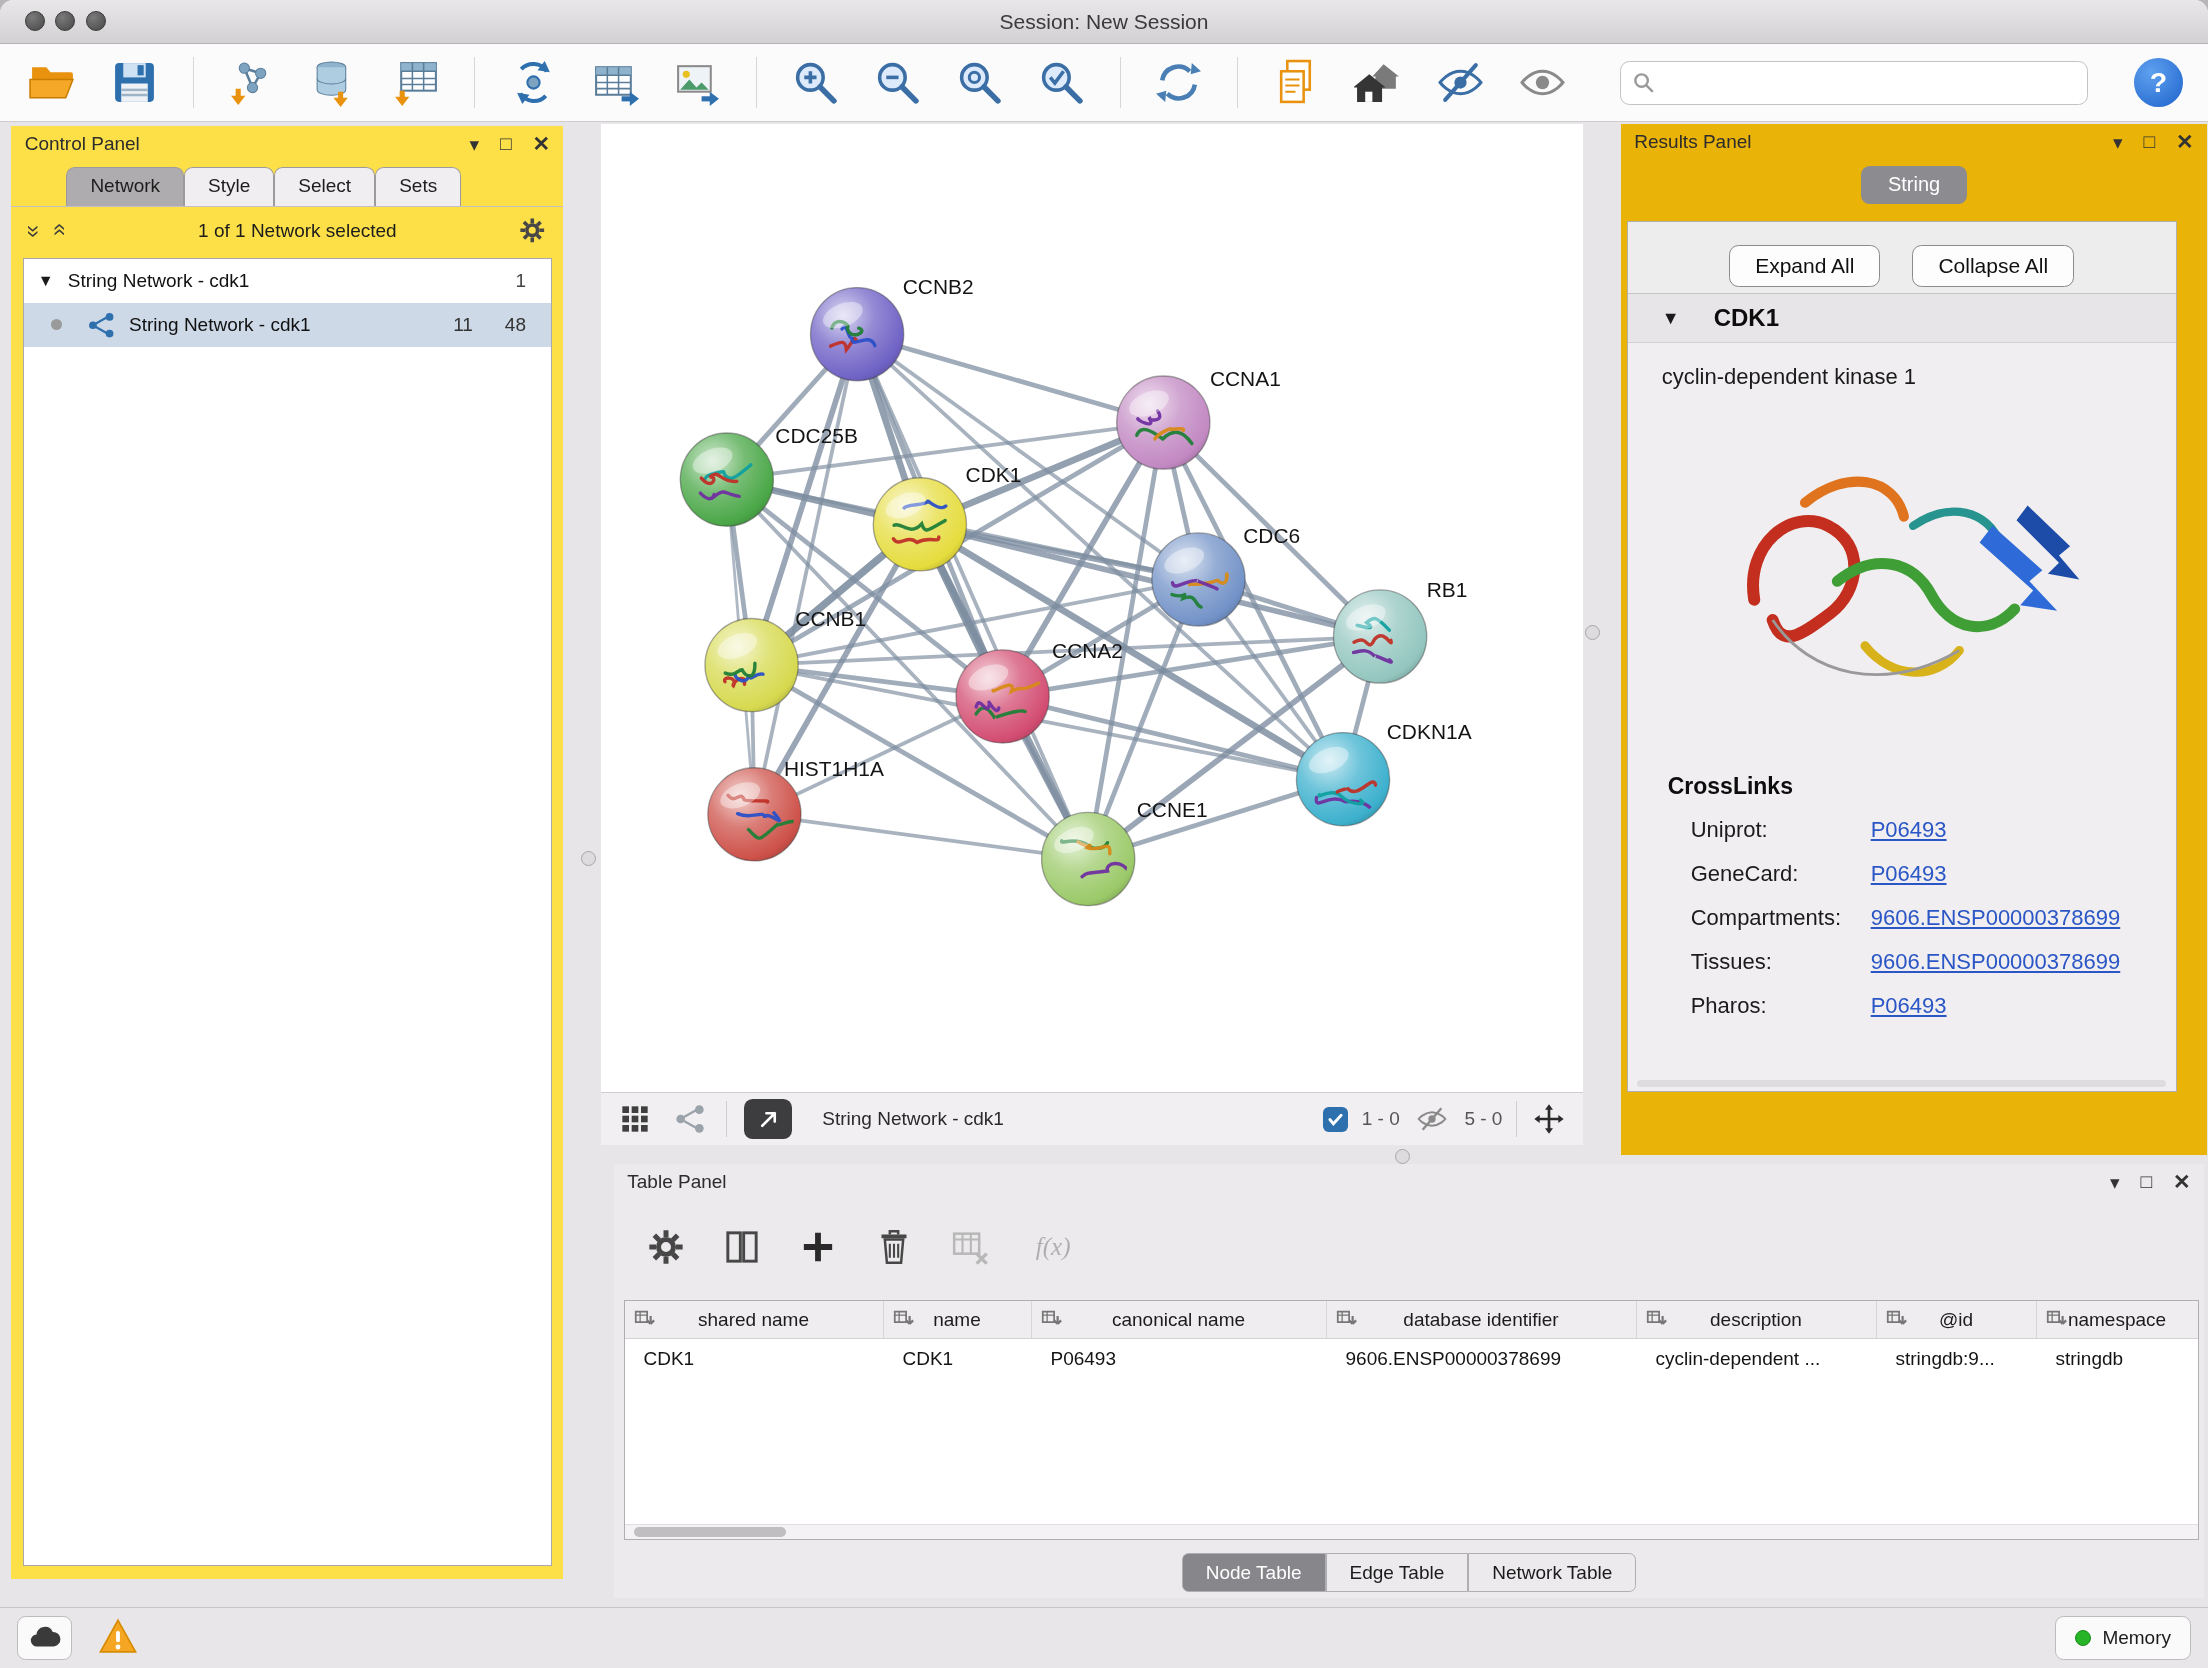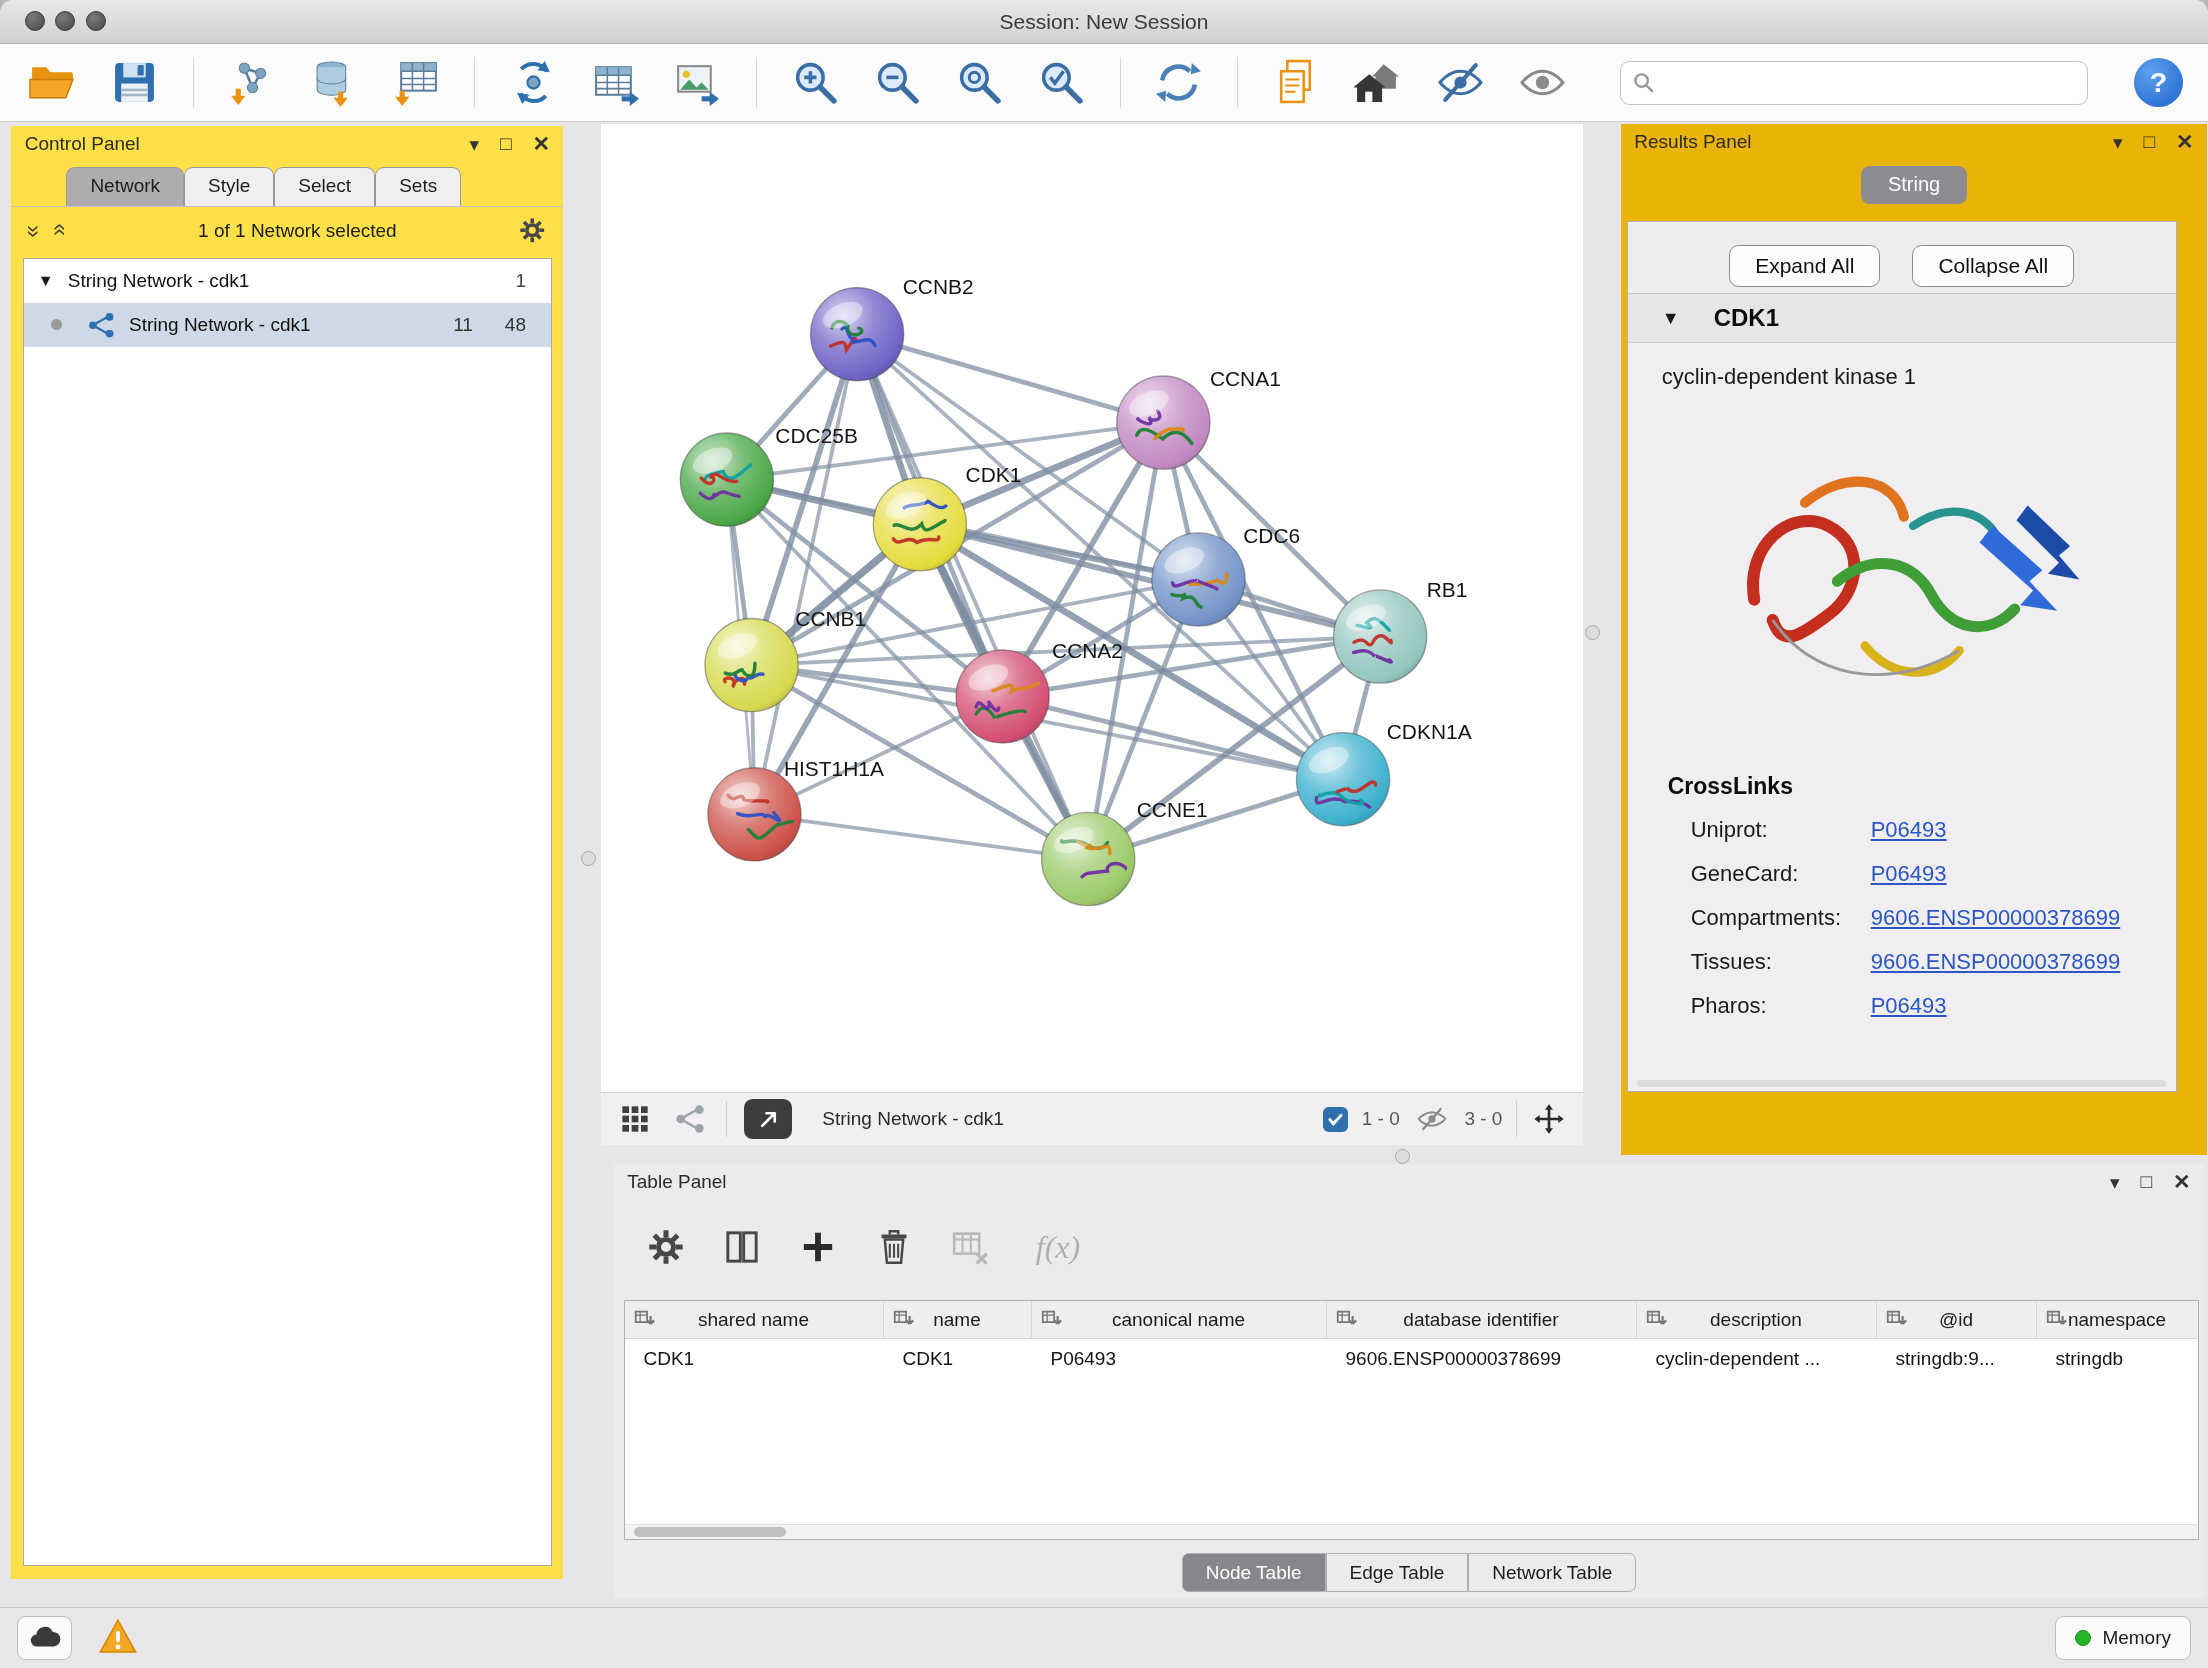--- a/index.html
+++ b/index.html
@@ -84,21 +84,21 @@
   .rp-cl-row { display:flex; font-size:22px; height:44px; align-items:center; }
   .rp-cl-row .lbl { width:243px; padding-left:63px; color:#1b1b1b; }
   .rp-cl-row .val { color:#2a56c6; text-decoration:underline; }
   .rp-scroll { position:absolute; left:9.5px; right:9.5px; bottom:3.8px; height:7.6px; background:#dedcde; border-radius:3.8px; }
 
   
   .table-panel { position:absolute; left:614px; top:1164px; width:1590px; height:434px; background:#eceaec; }
   .tp-toolbar { position:absolute; left:28.5px; top:42px; height:82px; display:flex; align-items:center; gap:30px; }
   .tp-ic { width:46px; height:46px; display:flex; align-items:center; justify-content:center; }
   .tp-ic svg { width:40px; height:40px; }
-  .tp-fx { font-family:"Liberation Serif", serif; font-style:italic; font-size:32px; color:#b0aeb0; margin-left:13.3px; }
+  .tp-fx { font-family:"Liberation Serif", serif; font-style:italic; font-size:25px; color:#b0aeb0; margin-left:13.3px; }
   .tp-table { position:absolute; left:9.5px; top:136px; width:1575px; height:240px; background:#fff; border:1px solid #b0aeb0; overflow:hidden; }
   .tp-hrow { display:flex; height:38px; background:#efedef; border-bottom:1px solid #d4d2d4; }
   .tp-hcell { position:relative; border-right:1px solid #d8d6d8; display:flex; align-items:center; justify-content:center;
     font-size:19px; color:#1c1c1c; flex:0 0 auto; }
   .tp-hcell svg { position:absolute; left:9.5px; width:21px; height:21px; }
   .tp-drow { display:flex; height:40px; }
   .tp-dcell { padding-left:19px; display:flex; align-items:center; font-size:19px; color:#141414; flex:0 0 auto;
     white-space:nowrap; overflow:hidden; }
   .tp-hscroll { position:absolute; left:0; right:0; bottom:0; height:15px; background:#f4f2f4; border-top:1px solid #e0dee0; }
   .tp-hthumb { position:absolute; left:9.5px; top:1.9px; width:152px; height:10.5px; background:#c0bec0; border-radius:5.7px; }
@@ -642,21 +642,21 @@
           </svg>
       </div>
       <span class="nb-count">1 - 0</span>
       <div class="nb-ic">
         <svg viewBox="0 0 48 48">
             <path d="M4 24s8-10 20-10 20 10 20 10-8 10-20 10S4 24 4 24z" fill="none" stroke="#8a8a8a" stroke-width="3"></path>
             <circle cx="24" cy="24" r="5.5" fill="#8a8a8a"></circle>
             <path d="M10 40L38 8" stroke="#8a8a8a" stroke-width="3.5"></path>
           </svg>
       </div>
-      <span class="nb-count">3 - 0</span>
+      <span class="nb-count">5 - 0</span>
       <div class="nb-sep"></div>
       <div class="nb-ic">
         <svg viewBox="0 0 48 48">
             <path d="M24 8v32M8 24h32" stroke="#2a2a2a" stroke-width="4"></path>
             <path d="M24 2l-6 8h12zM24 46l-6-8h12zM2 24l8-6v12zM46 24l-8-6v12z" fill="#2a2a2a"></path>
           </svg>
       </div>
     </div>
   </div>
 

